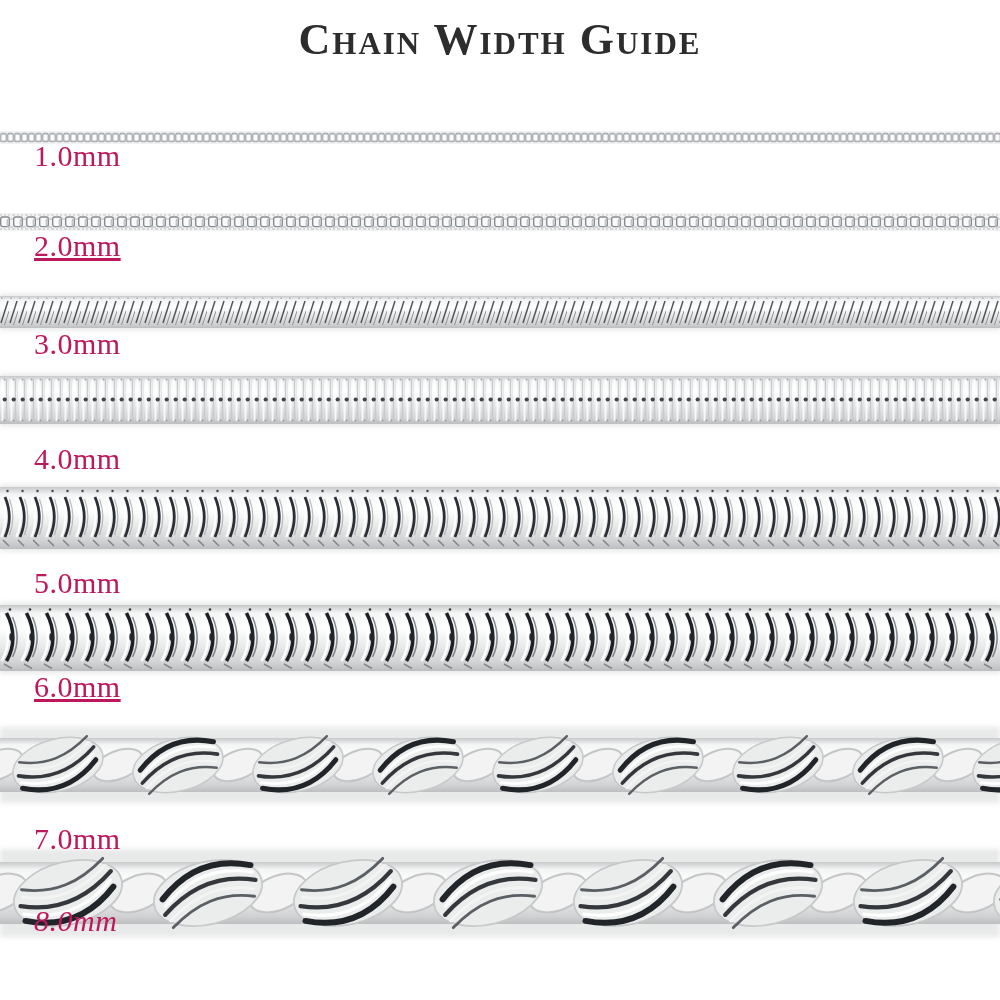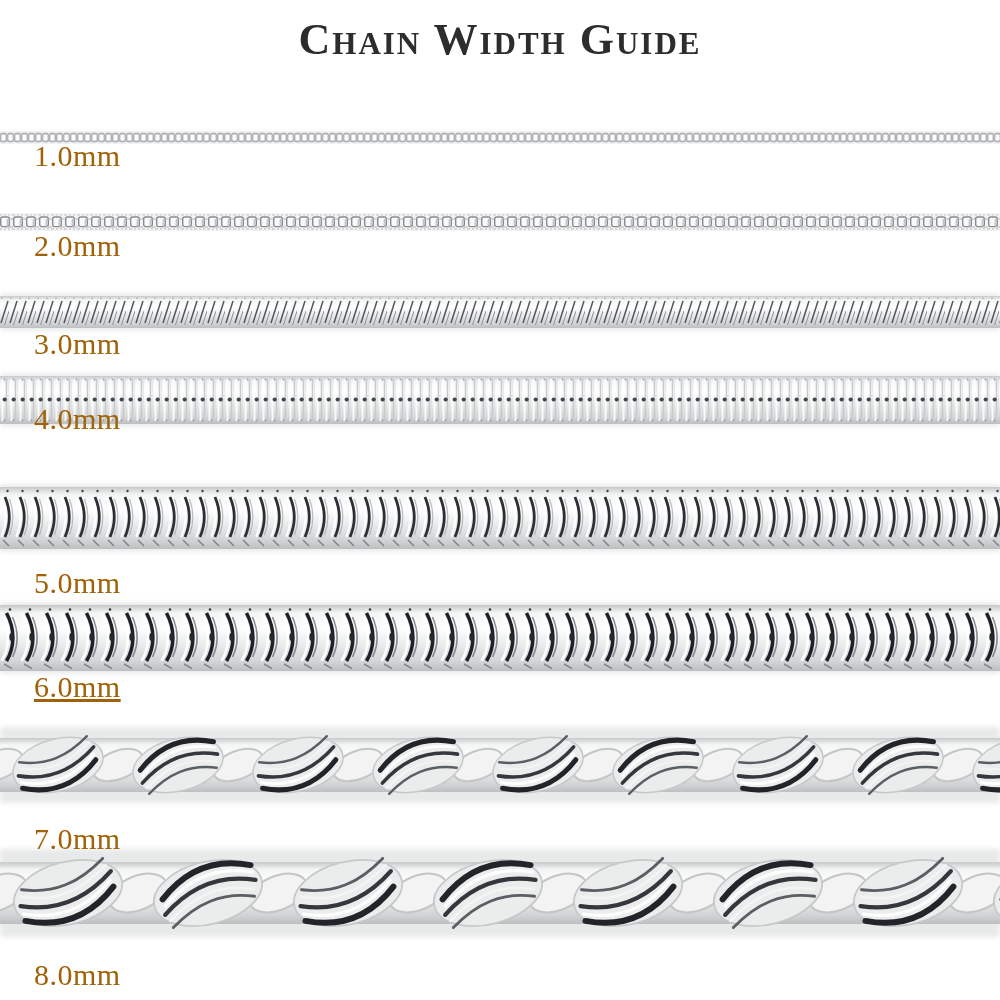--- a/index.html
+++ b/index.html
@@ -27,30 +27,30 @@
     position:absolute;
     top:0;left:0;
   }
   .width-label{
     position:absolute;
     left:34px;
     font-family:"Liberation Serif","DejaVu Serif",serif;
     font-size:30px;
     letter-spacing:0.5px;
     line-height:1;
-    color:#a16207;
+    color:#be185d;
   }
   .lbl-1{top:141px;}
-  .lbl-2{top:231px;}
+  .lbl-2{top:231px;text-decoration:underline;}
   .lbl-3{top:329px;}
-  .lbl-4{top:404px;}
+  .lbl-4{top:444px;}
   .lbl-5{top:568px;}
   .lbl-6{top:672px;text-decoration:underline;}
   .lbl-7{top:824px;}
-  .lbl-8{top:960px;}
+  .lbl-8{top:906px;font-style:italic;}
 </style>
 </head>
 <body>
 
 <div class="stage">
 
   <h1 class="title">Chain Width Guide</h1>
 
   <svg class="chain-canvas" width="1000" height="1000" viewBox="0 0 1000 1000" xmlns="http://www.w3.org/2000/svg">
     <defs>

